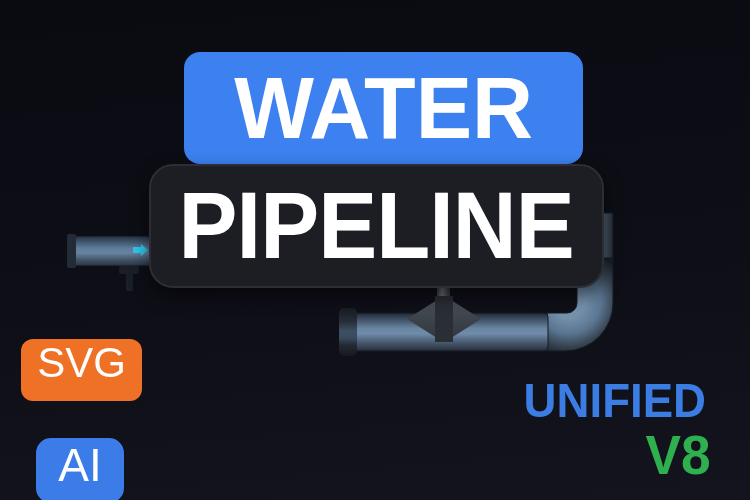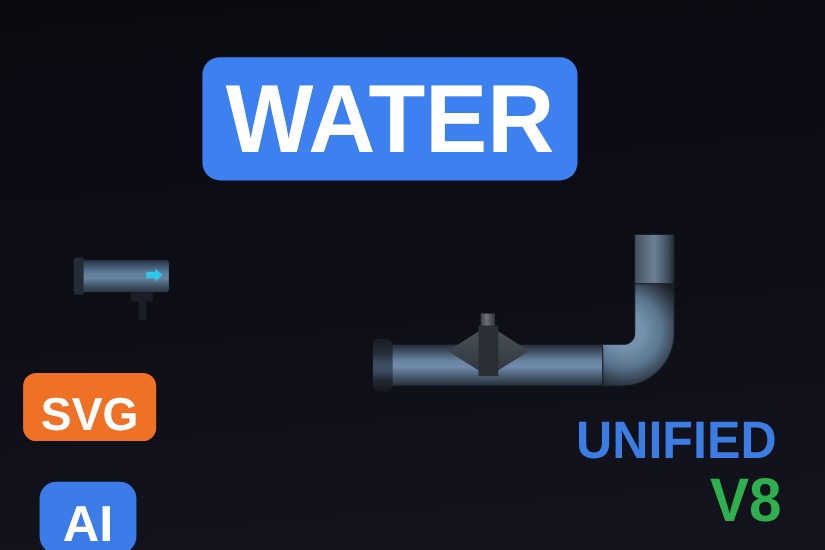--- a/index.html
+++ b/index.html
@@ -3,40 +3,40 @@
 <meta charset="utf-8">
 <style>
   html,body{margin:0;padding:0;background:#000;}
   #stage{
     position:relative;width:750px;height:500px;overflow:hidden;
     background:linear-gradient(175deg,#0a0a11 0%,#0e0e17 55%,#14141e 100%);
     font-family:"Liberation Sans",sans-serif;
   }
   .plate{position:absolute;display:flex;align-items:center;justify-content:center;}
   #water-plate{
-    left:184px;top:52px;width:341px;height:112px;border-radius:16px;
+    left:184px;top:52px;width:399px;height:112px;border-radius:16px;
     background:#3d80f0;z-index:3;
   }
   #water-plate .word{
     color:#fff;font-size:88px;font-weight:700;letter-spacing:0px;
     transform:scaleX(.96);white-space:nowrap;
   }
   #pipeline-plate{
     left:149px;top:164px;width:455px;height:124px;border-radius:24px;
     background:#1d1e23;border:2px solid #2c2e34;box-sizing:border-box;
     box-shadow:0 8px 18px rgba(0,0,0,.55);z-index:4;
   }
   #pipeline-plate .word{
     color:#fff;font-size:94px;font-weight:700;letter-spacing:-1px;
     transform:scaleX(.94);white-space:nowrap;
   }
   #pipes{position:absolute;left:0;top:0;z-index:2;}
   .badge{
-    position:absolute;display:flex;align-items:flex-end;justify-content:center;
-    color:#fff;font-weight:700;z-index:5;
+    position:absolute;display:flex;align-items:flex-start;justify-content:center;
+    color:#fff;font-weight:400;z-index:5;
   }
   #badge-svg{left:21px;top:339px;width:121px;height:62px;border-radius:12px;
     background:#ee7125;font-size:42px;}
   #badge-ai{left:36px;top:438px;width:88px;height:65px;border-radius:15px;
     background:#3b7ce8;font-size:46px;}
   .corner-text{position:absolute;line-height:1;font-weight:700;white-space:nowrap;
     transform:scaleX(.95);transform-origin:right center;z-index:5;}
   #unified-text{right:44px;top:377px;font-size:48px;color:#3b7de2;}
   #v8-text{right:40px;top:427px;font-size:56px;color:#2fb04f;}
 </style>
@@ -118,20 +118,23 @@
         <polygon points="407,319 437,300 437,338" fill="url(#gTri)"></polygon>
         <polygon points="481,319 451,300 451,338" fill="url(#gTri)"></polygon>
         <rect x="435" y="296" width="18" height="46" fill="#2a2e35"></rect>
       </g>
     </g>
   </svg>
 
   <div id="water-plate" class="plate">
     <span class="word">WATER</span>
   </div>
+  <div id="pipeline-plate" class="plate">
+    <span class="word">PIPELINE</span>
+  </div>
 
   <div id="badge-svg" class="badge">
     <span>SVG</span>
   </div>
   <div id="badge-ai" class="badge">
     <span>AI</span>
   </div>
 
   <div id="unified-text" class="corner-text">UNIFIED</div>
   <div id="v8-text" class="corner-text">V8</div>

